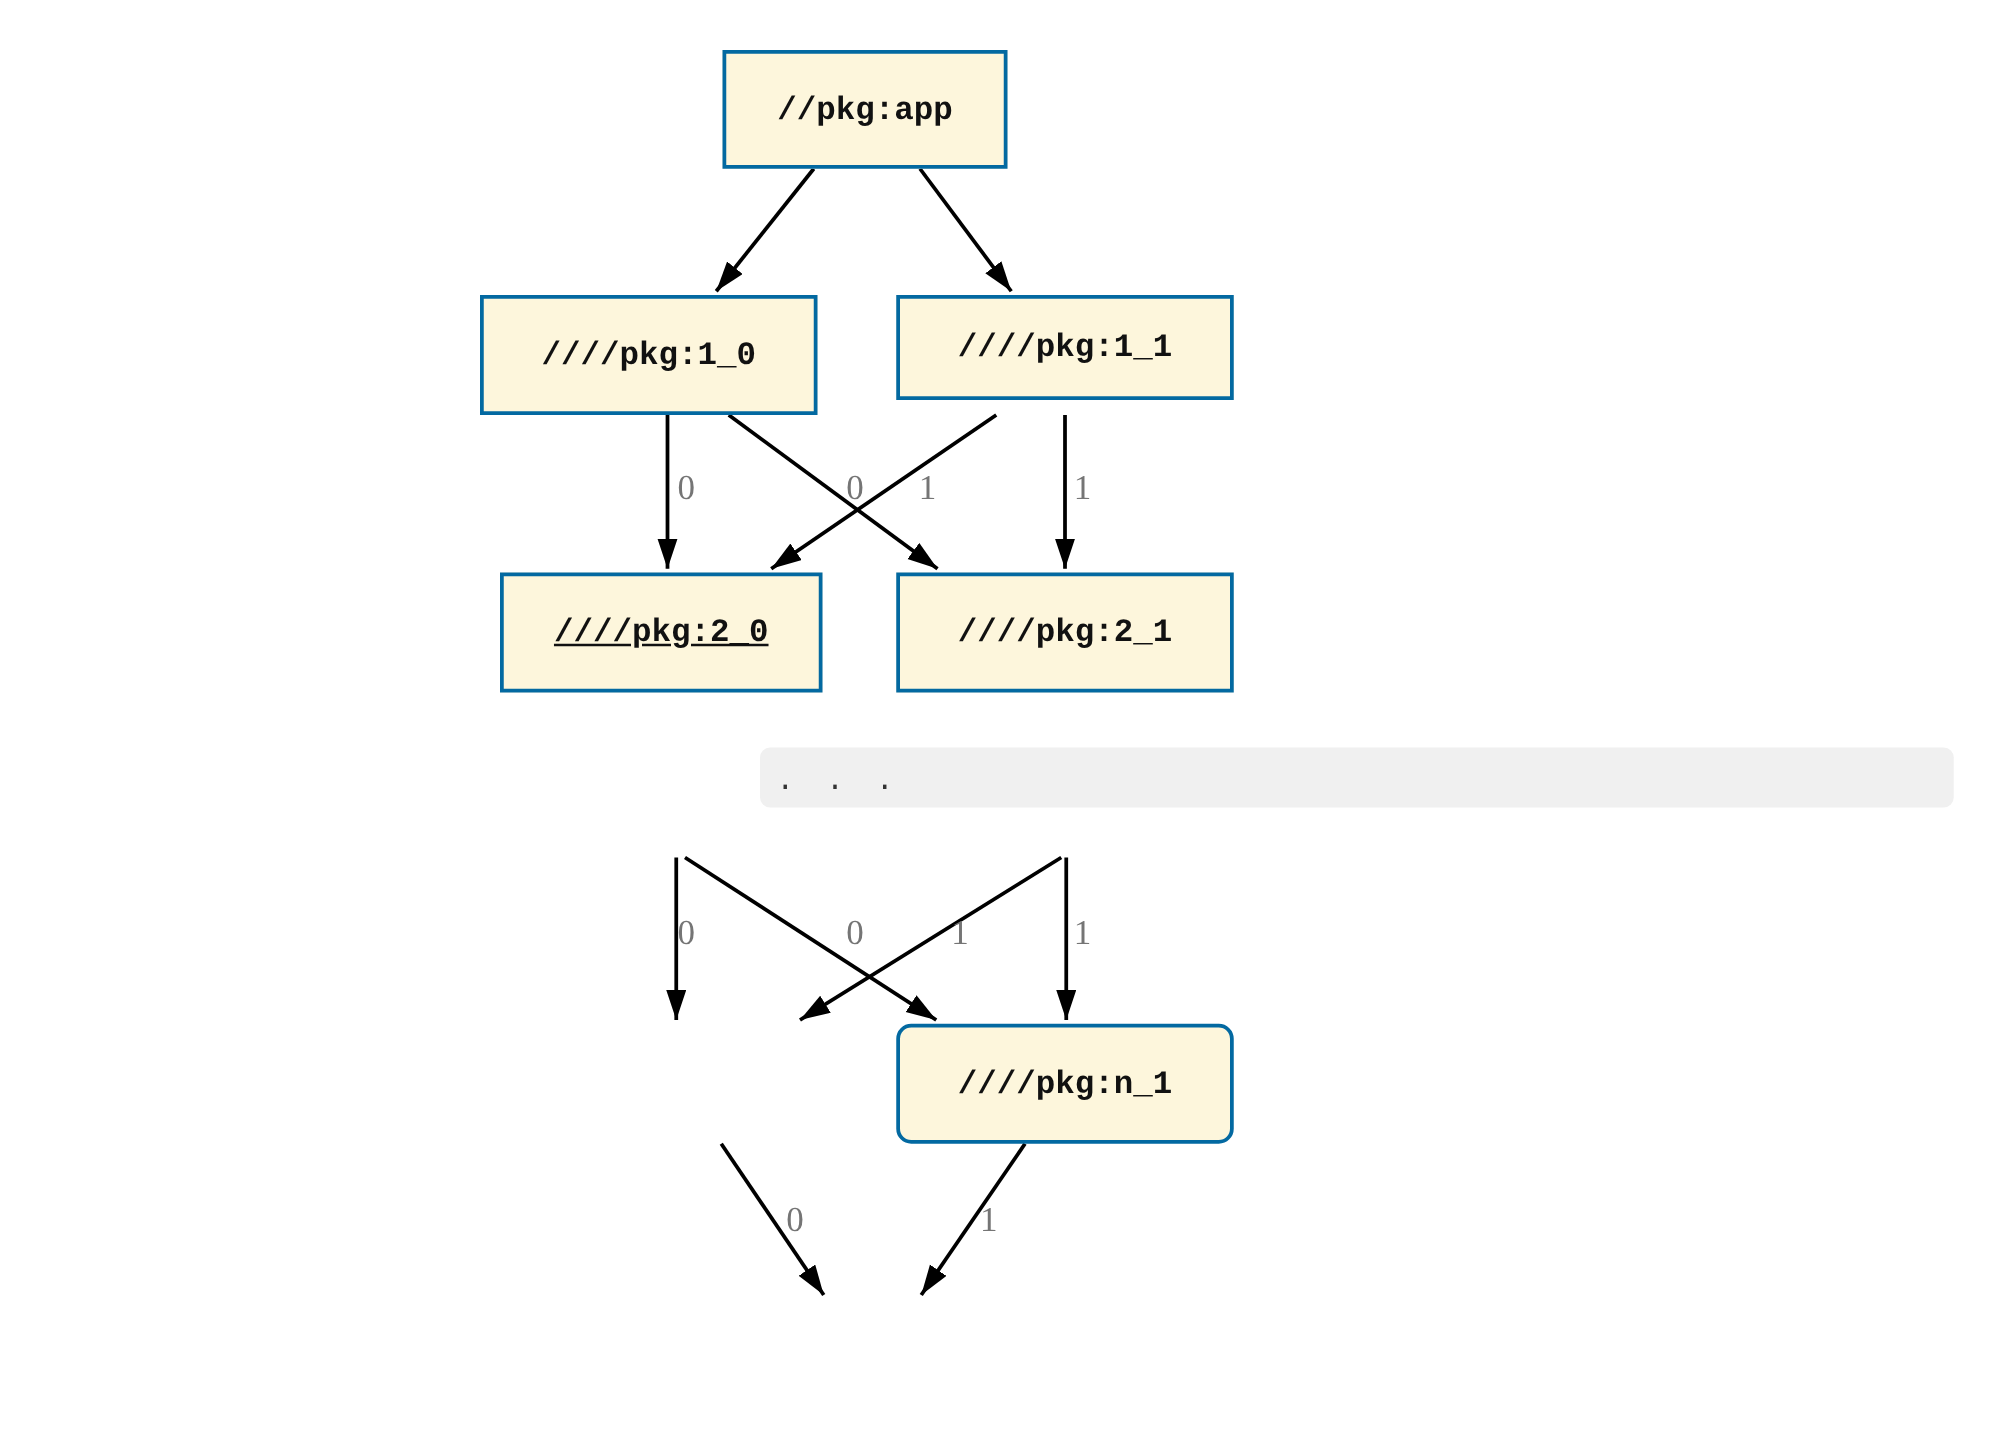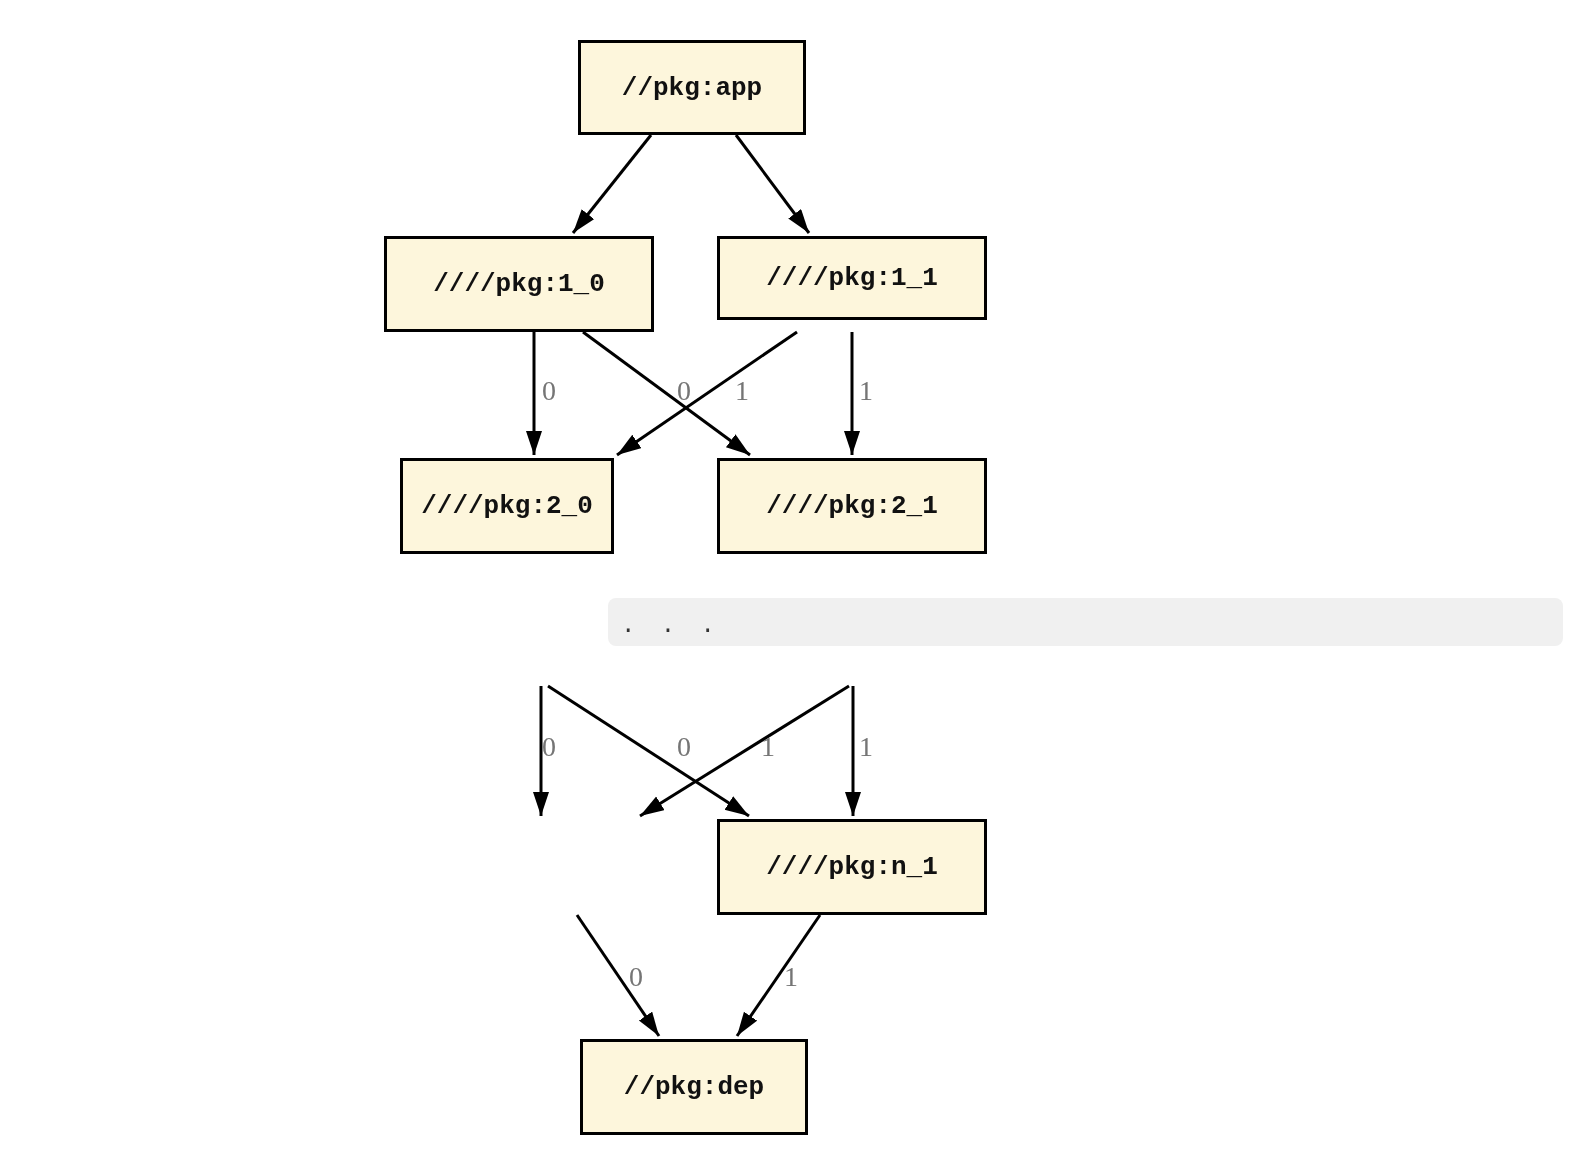--- a/index.html
+++ b/index.html
@@ -19,21 +19,21 @@
     position: absolute;
     left: 0;
     top: 0;
     width: 1592px;
     height: 1162px;
   }
   .node {
     position: absolute;
     box-sizing: border-box;
     background: #fdf6dc;
-    border: 3px solid #000000;
+    border: 3px solid #0369a1;
     display: flex;
     align-items: center;
     justify-content: center;
     font-family: "Liberation Mono", "DejaVu Sans Mono", monospace;
     font-weight: 700;
     font-size: 26px;
     color: #111111;
     letter-spacing: 0px;
     white-space: nowrap;
   }
@@ -95,28 +95,27 @@
     <line x1="577" y1="915" x2="659" y2="1036" stroke="#000" stroke-width="3" marker-end="url(#arrow)"></line>
     <line x1="820" y1="915" x2="737" y2="1036" stroke="#000" stroke-width="3" marker-end="url(#arrow)"></line>
   </svg>
 
   <div class="node" style="left:578px; top:40px; width:228px; height:95px;">//pkg:app</div>
 
   <div class="node" style="left:384px; top:236px; width:270px; height:96px;">////pkg:1_0</div>
 
   <div class="node" style="left:717px; top:236px; width:270px; height:84px;">////pkg:1_1</div>
 
-  <div class="node" style="left:400px; top:458px; width:214px; height:96px;">////pkg:2_0</div>
+  <div class="node" style="left:400px; top:458px; width:258px; height:96px;text-decoration:underline;">////pkg:2_0</div>
 
   <div class="node" style="left:717px; top:458px; width:270px; height:96px;text-align:center;">////pkg:2_1</div>
 
 
-  <div class="node" style="left:717px; top:819px; width:270px; height:96px;">////pkg:n_1</div>
+  <div class="node" style="left:717px; top:819px; width:270px; height:96px;border-radius:12px;">////pkg:n_1</div>
 
-  <div class="node" style="left:580px; top:1039px; width:228px; height:96px;">//pkg:dep</div>
 
   <div class="band">
     <span class="band-text">. . .</span>
   </div>
 
   <span class="edge-label" style="left:549px; top:391px;">0</span>
   <span class="edge-label" style="left:684px; top:391px;">0</span>
   <span class="edge-label" style="left:742px; top:391px;">1</span>
   <span class="edge-label" style="left:866px; top:391px;">1</span>
 

